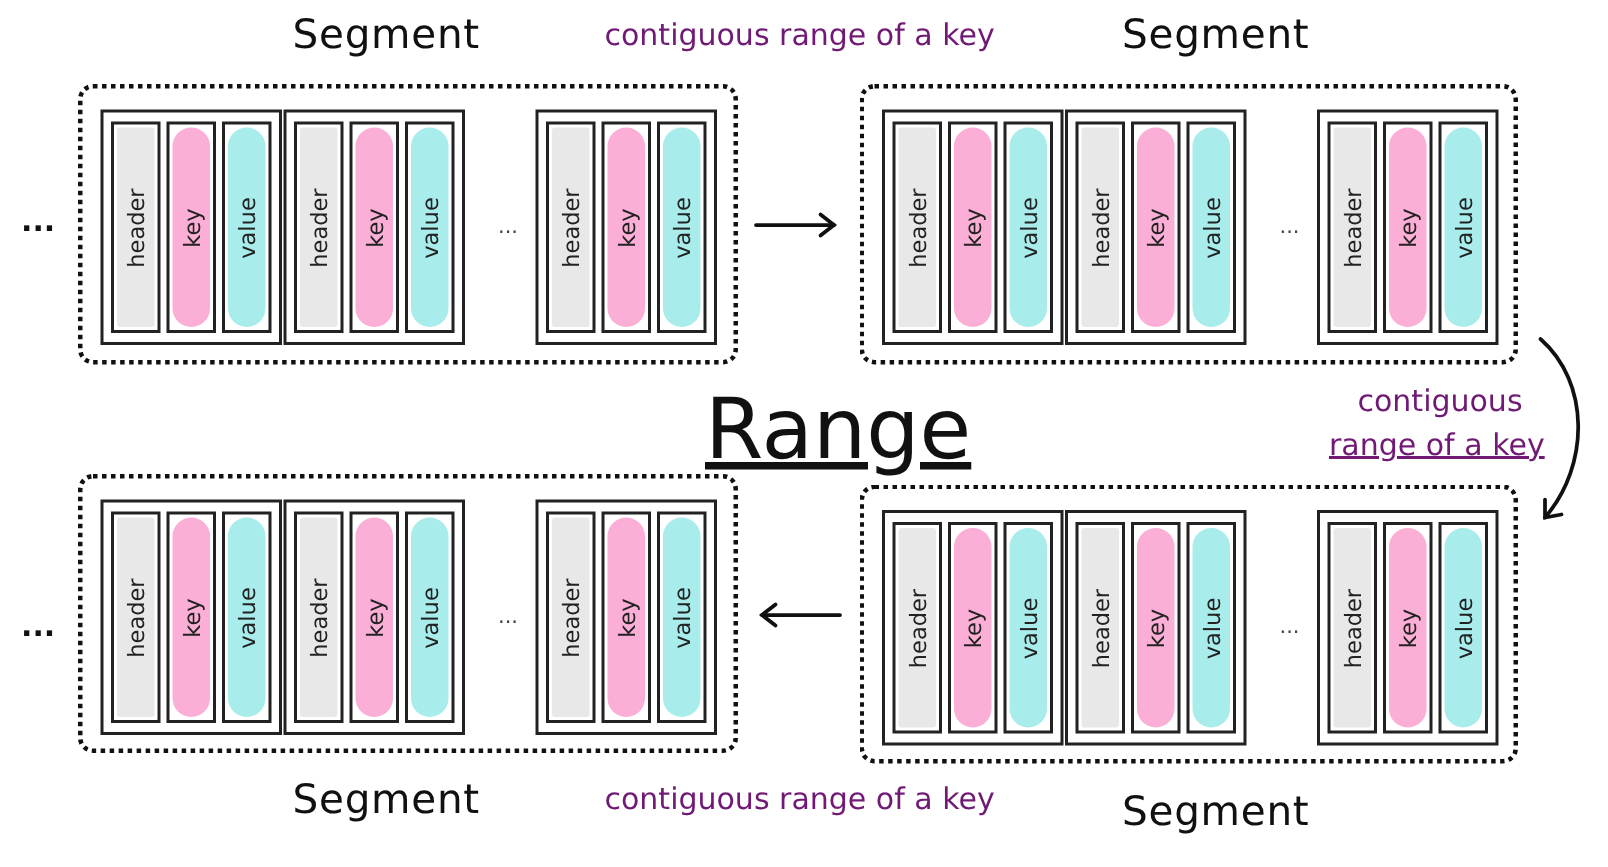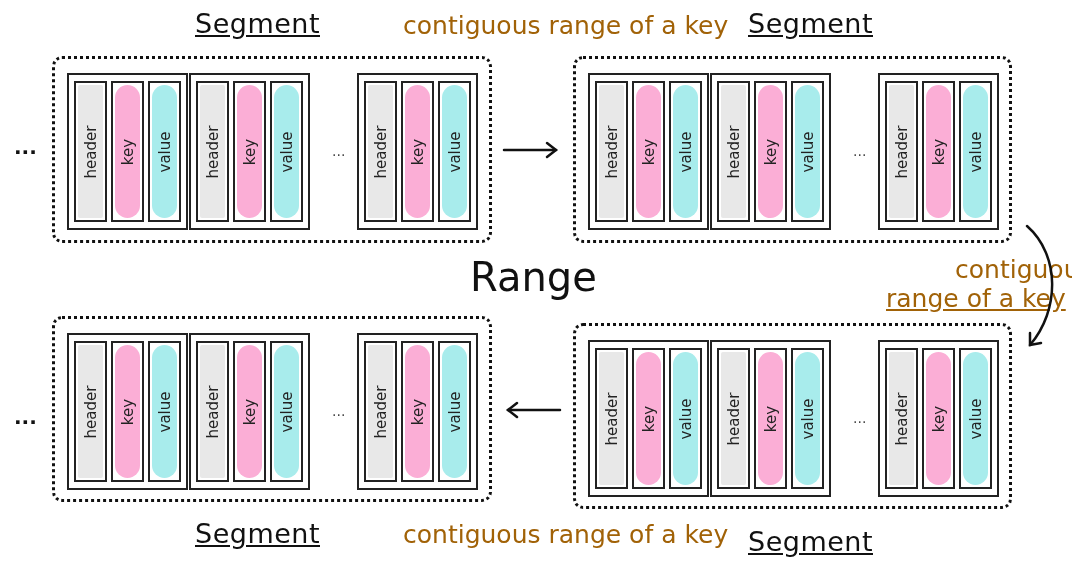--- a/index.html
+++ b/index.html
@@ -1,20 +1,20 @@
 <!DOCTYPE html>
 <html><head>
 <meta charset="utf-8">
 <style>
   html, body { margin:0; padding:0; background:#ffffff; }
   body { width:1072px; height:578px; position:relative; overflow:hidden;
          font-family:"DejaVu Sans", sans-serif; color:#111; }
-  .seg-title { position:absolute; font-size:27px; color:#111; letter-spacing:0.5px;text-decoration:underline; }
-  .note { position:absolute; font-size:25px; color:#a16207; white-space:nowrap; }
-  .range-title { position:absolute; font-size:40px; color:#111; }
+  .seg-title { position:absolute; font-size:27px; color:#111; letter-spacing:0.5px; }
+  .note { position:absolute; font-size:20px; color:#701a75; white-space:nowrap; }
+  .range-title { position:absolute; font-size:56px; color:#111;text-decoration:underline; }
   .segment { position:absolute; border:3px dotted #111; border-radius:10px; box-sizing:border-box; }
   .record { position:absolute; top:14px; height:157px; border:2px solid #222; box-sizing:border-box;
             display:flex; gap:4px; padding:6px 5px; }
   .field { flex:1; border:2px solid #222; position:relative; box-sizing:border-box; overflow:hidden; }
   .field .fill { position:absolute; left:2px; right:2px; top:2px; bottom:2px; border-radius:14px; }
   .field.header .fill { background:#e8e8e8; border-radius:2px; }
   .field.key .fill { background:#fbaed6; }
   .field.value .fill { background:#a8ecec; }
   .field .lbl { position:absolute; left:50%; top:50%; transform:translate(-50%,-50%) rotate(-90deg);
                 font-size:15px; color:#222; white-space:nowrap; }
@@ -25,21 +25,21 @@
 </head>
 <body>
 
 <div class="seg-title" style="left:195px;top:8px;">Segment</div>
 <div class="seg-title" style="left:748px;top:8px;">Segment</div>
 <div class="seg-title" style="left:195px;top:518px;">Segment</div>
 <div class="seg-title" style="left:748px;top:526px;">Segment</div>
 
 <div class="note" style="left:403px;top:11px;">contiguous range of a key</div>
 <div class="note" style="left:403px;top:520px;">contiguous range of a key</div>
-<div class="note" style="left:955px;top:255px;">contiguous</div>
+<div class="note" style="left:905px;top:255px;">contiguous</div>
 <div class="note" style="left:886px;top:284px;text-decoration:underline;">range of a key</div>
 
 <div class="range-title" style="left:470px;top:254px;">Range</div>
 
 <div class="outer-ell" style="left:14px;top:135px;">...</div>
 <div class="outer-ell" style="left:14px;top:405px;">...</div>
 
 <div class="segment" style="left:52px;top:56px;width:440px;height:187px;">
     <div class="record" style="left: 12px; width: 121px;">
       <div class="field header">

